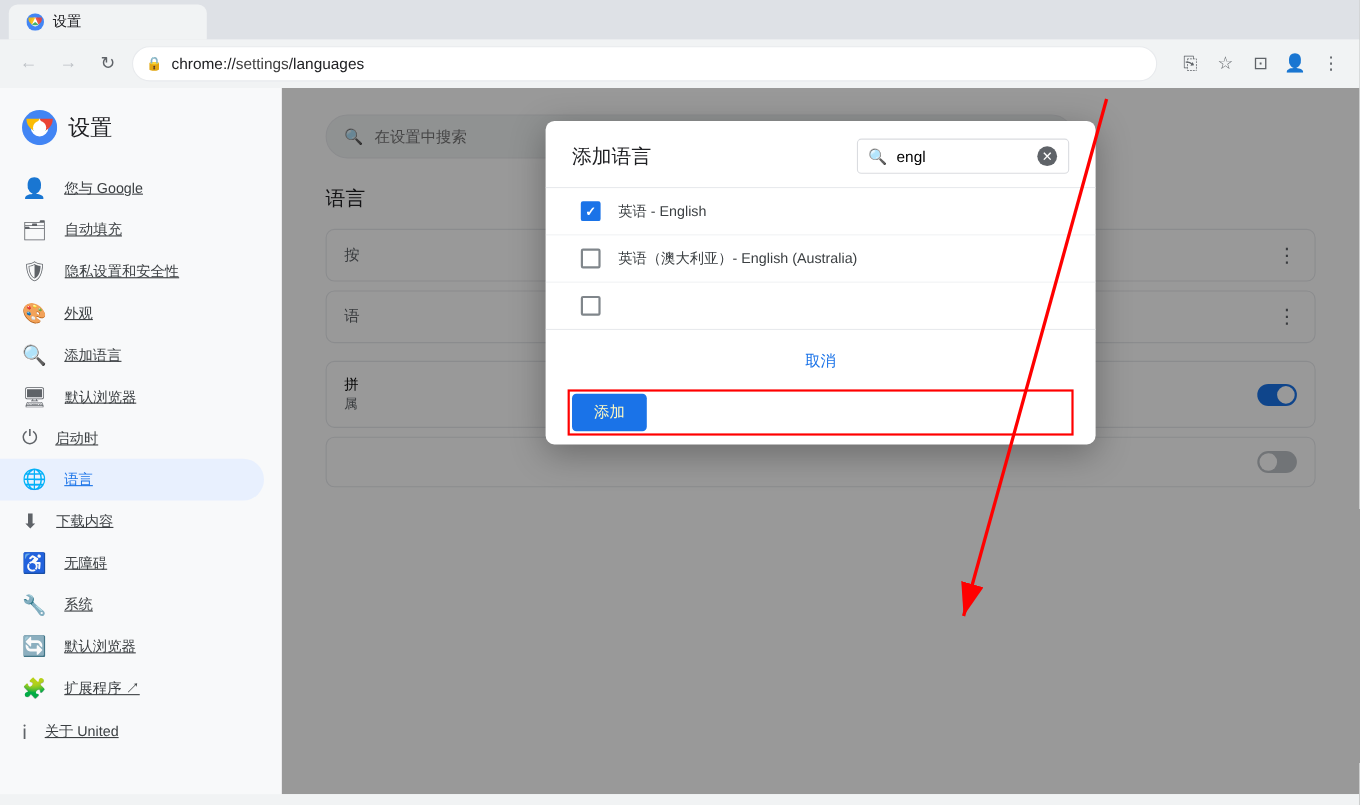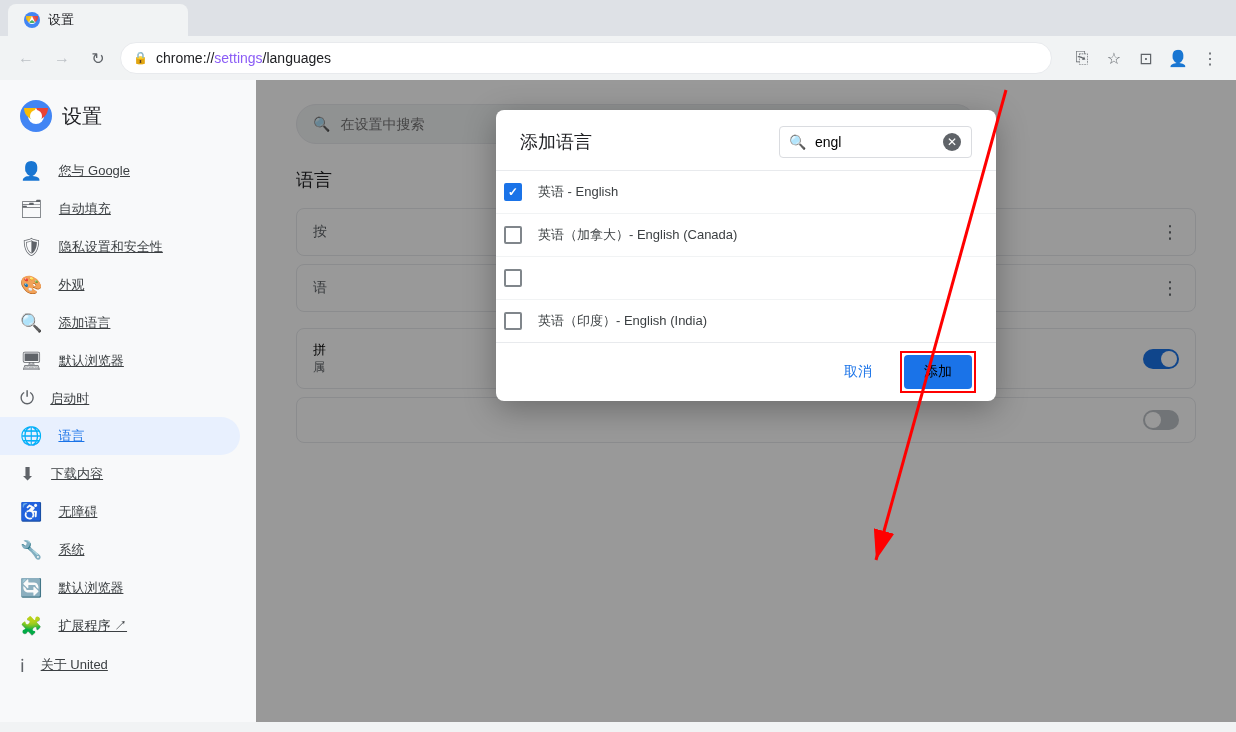--- a/index.html
+++ b/index.html
@@ -36,21 +36,21 @@
       background: white;
       border-radius: 16px;
       display: flex;
       align-items: center;
       padding: 0 12px;
       gap: 8px;
       border: 1px solid #e8eaed;
     }
     .address-bar-icon { color: #5f6368; font-size: 12px; }
     .address-text { font-size: 14px; color: #202124; }
-    .address-text .highlight { color: #8b5cf6; }
+    .address-text .highlight { color: #404040; }
     .toolbar-icons { display: flex; align-items: center; gap: 4px; margin-left: 8px; }
     .toolbar-icon-btn {
       width: 28px; height: 28px;
       border-radius: 50%;
       border: none;
       background: transparent;
       cursor: pointer;
       display: flex; align-items: center; justify-content: center;
       color: #5f6368;
       font-size: 16px;
@@ -244,21 +244,21 @@
     .dialog-list {
       max-height: 340px;
       overflow-y: scroll;
       border-top: 1px solid #e8eaed;
       border-bottom: 1px solid #e8eaed;
     }
     .dialog-list-item {
       display: flex;
       align-items: center;
       gap: 16px;
-      padding: 12px 8px;
+      padding: 12px 32px;
       cursor: pointer;
       border-bottom: 1px solid #f1f3f4;
     }
     .dialog-list-item:last-child { border-bottom: none; }
     .checkbox {
       width: 18px; height: 18px;
       border: 2px solid #80868b;
       border-radius: 2px;
       display: flex; align-items: center; justify-content: center;
       flex-shrink: 0;
@@ -272,35 +272,36 @@
       color: white;
       font-size: 12px;
       font-weight: bold;
     }
     .lang-text { font-size: 13px; color: #3c4043; }
     .dialog-footer {
       display: flex;
       justify-content: flex-end;
       padding: 12px 24px;
       gap: 12px;
+      flex-direction: column;
     }
     .btn-cancel {
       padding: 8px 20px;
       border: none;
       background: transparent;
       color: #1a73e8;
       font-size: 14px;
       cursor: pointer;
       border-radius: 4px;
     }
     .btn-add {
       padding: 8px 20px;
       border: none;
       background: #1a73e8;
-      color: #000000;
+      color: #fef9c3;
       font-size: 14px;
       cursor: pointer;
       border-radius: 4px;
       font-weight: 500;
     }
 
     
     .dialog-list::-webkit-scrollbar { width: 8px; }
     .dialog-list::-webkit-scrollbar-track { background: #f1f3f4; }
     .dialog-list::-webkit-scrollbar-thumb { background: #dadce0; border-radius: 4px; }
@@ -478,28 +479,24 @@
           </div>
         </div>
 
         <div class="dialog-list">
           <div class="dialog-list-item">
             <div class="checkbox checked"></div>
             <span class="lang-text">英语 - English</span>
           </div>
           <div class="dialog-list-item">
             <div class="checkbox"></div>
-            <span class="lang-text">英语（加拿大）- English (Canada)</span>
+            <span class="lang-text">英语（澳大利亚）- English (Australia)</span>
           </div>
           <div class="dialog-list-item">
             <div class="checkbox"></div>
-          </div>
-          <div class="dialog-list-item">
-            <div class="checkbox"></div>
-            <span class="lang-text">英语（印度）- English (India)</span>
           </div>
         </div>
 
         <div class="dialog-footer">
           <button class="btn-cancel">取消</button>
           <div class="btn-add-wrapper">
             <button class="btn-add">添加</button>
             <div class="btn-highlight-box"></div>
           </div>
         </div>

